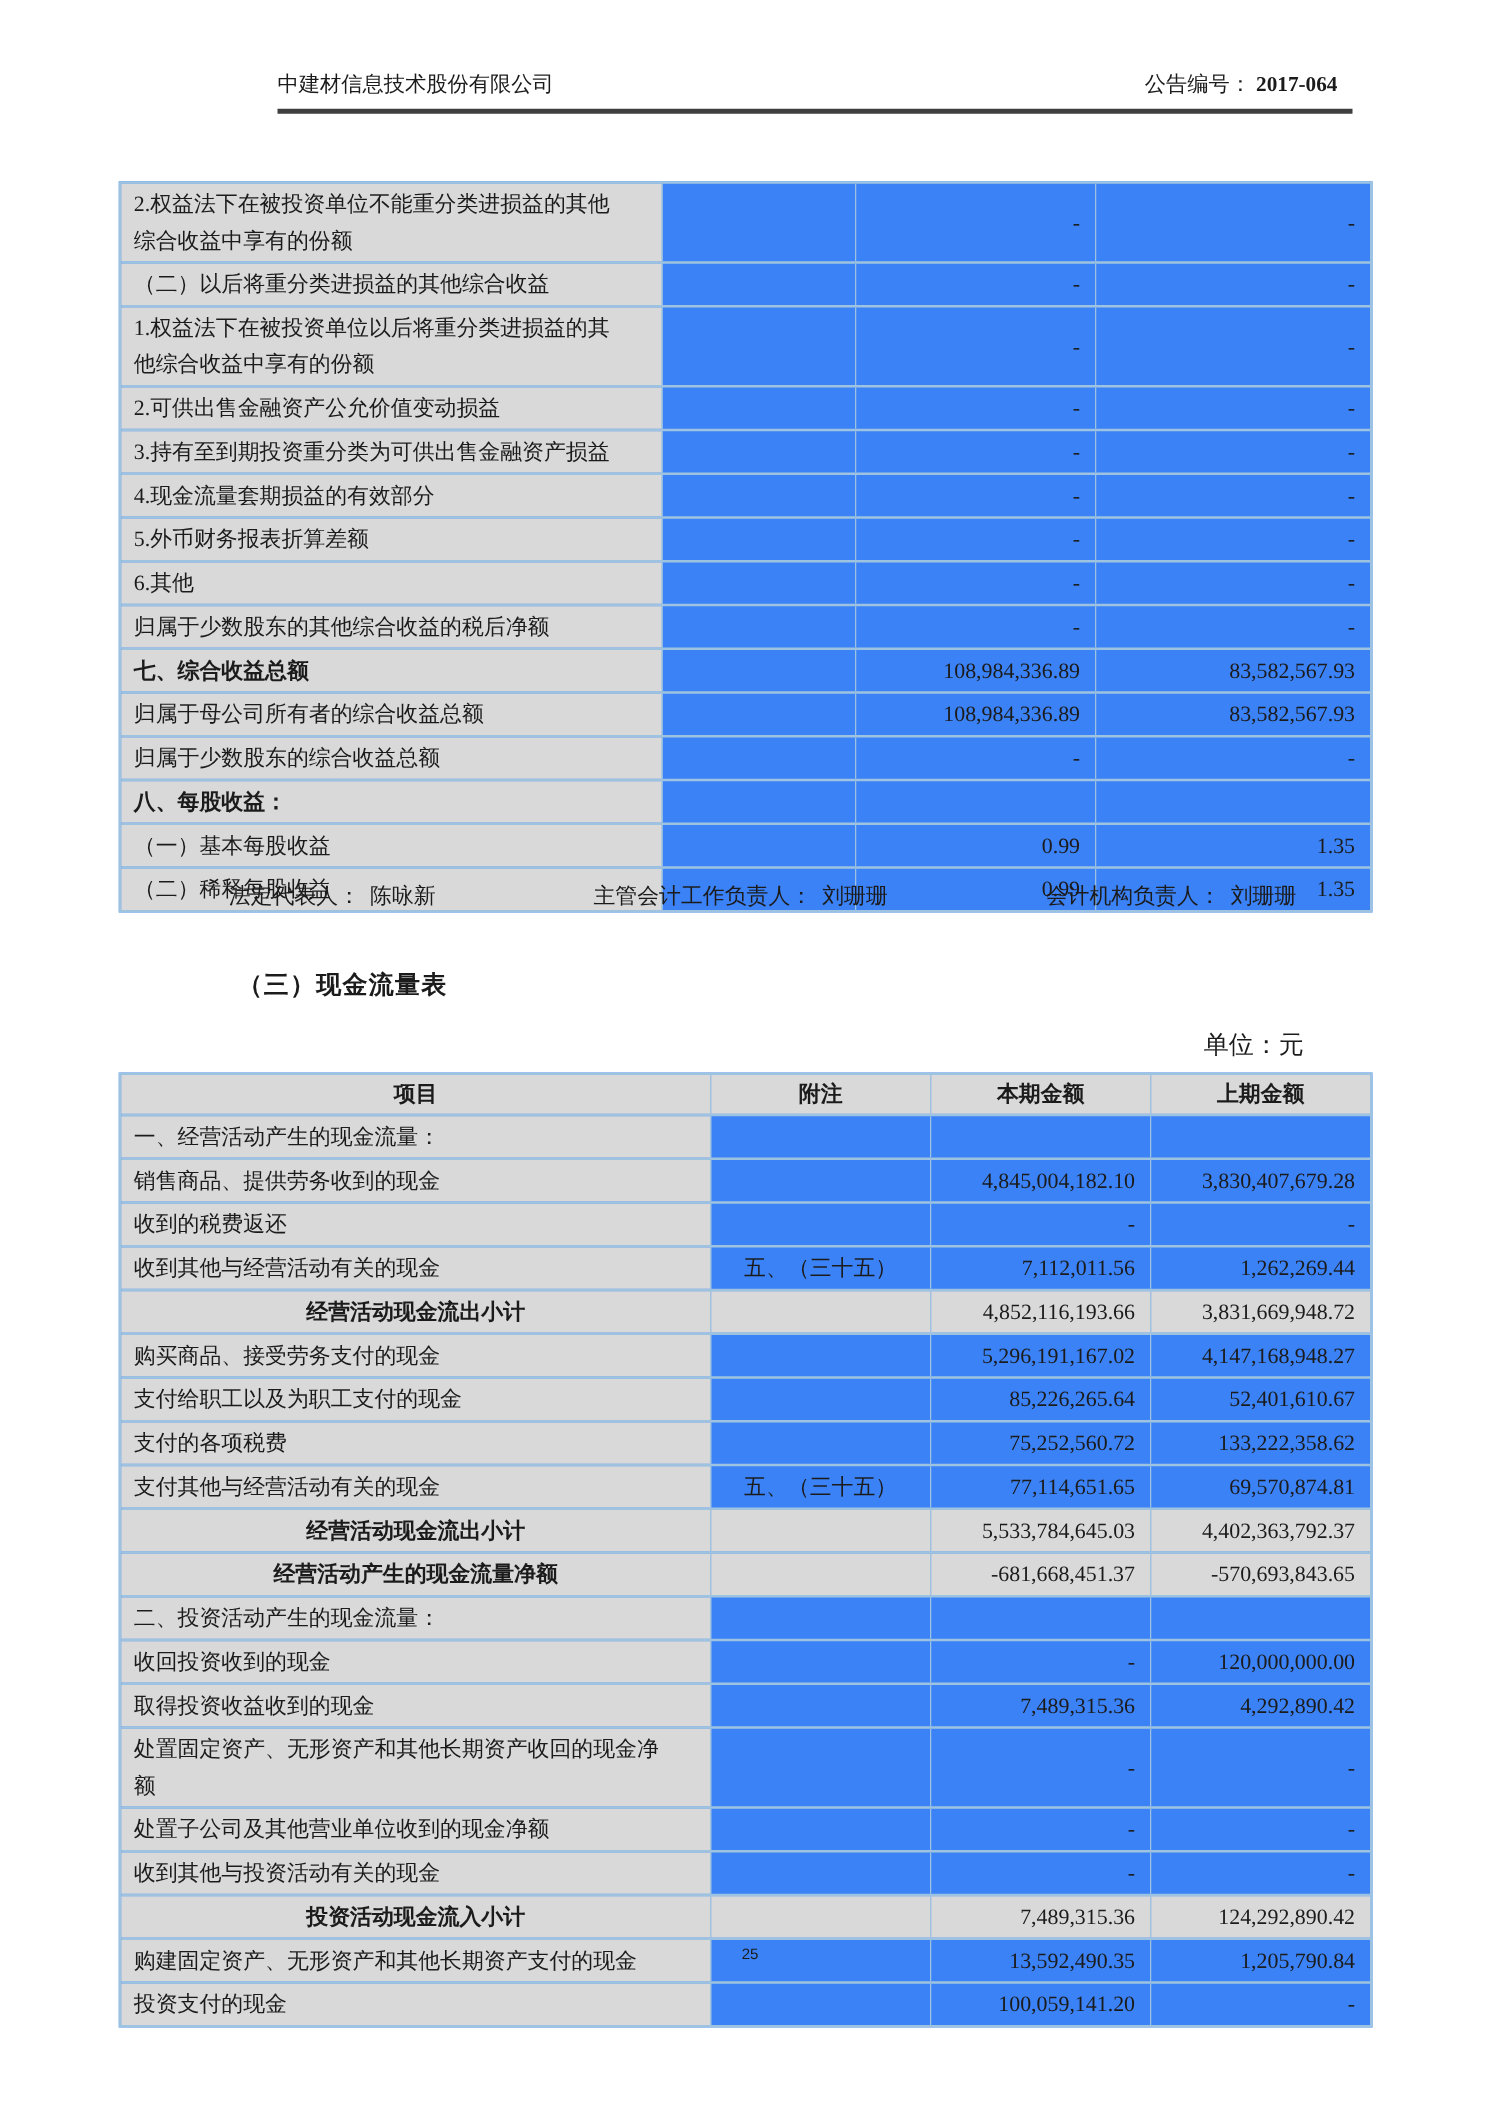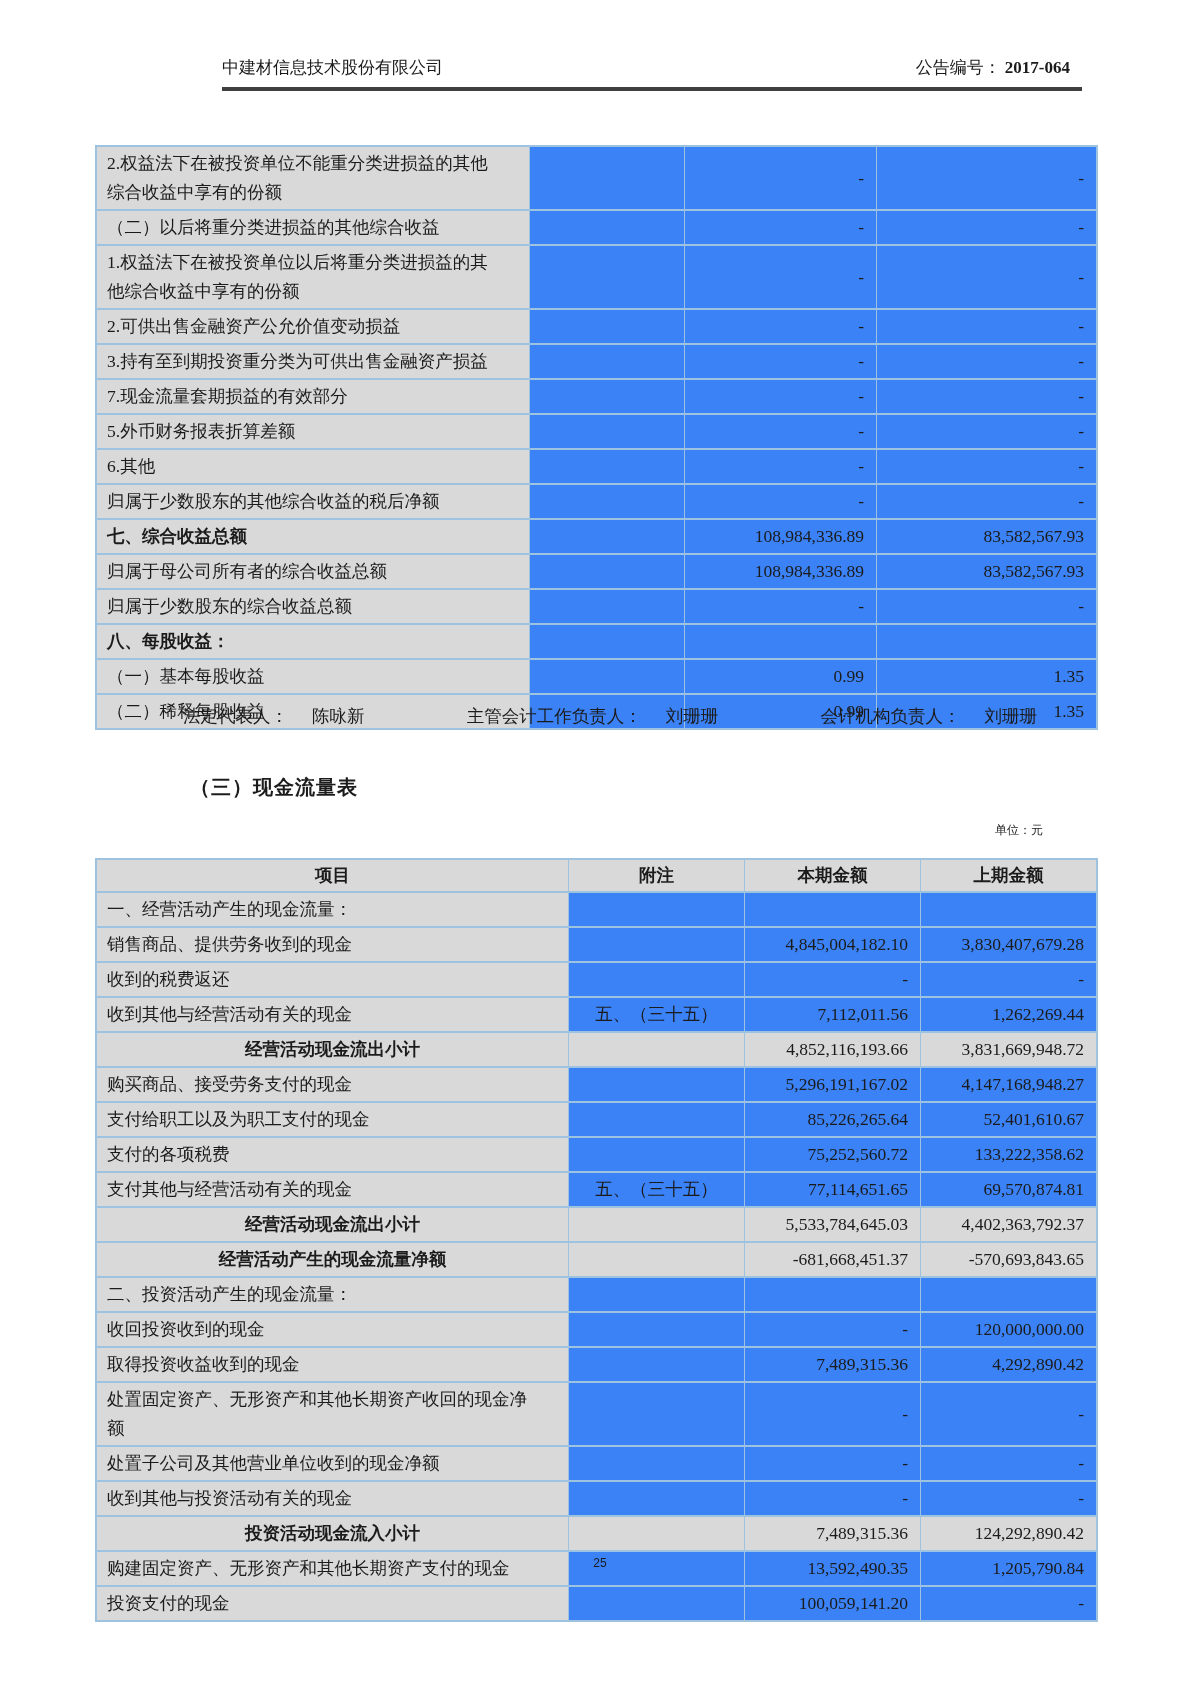--- a/index.html
+++ b/index.html
@@ -62,30 +62,30 @@
   .tr.head .td{background:var(--shade);font-weight:bold;justify-content:center;padding:0;}
   .tr.section .lbl{font-weight:normal;}
   .tr.subtotal .td{background:var(--shade);}
   .tr.subtotal .lbl{justify-content:center;font-weight:bold;padding:2px 8px;}
   
   .signature{
     position:absolute;left:183px;top:704px;width:854px;
     display:flex;justify-content:space-between;
     font-size:17.5px;
   }
-  .signature .pair .name{margin-left:24px;}
+  .signature .pair .name{margin-left:8px;}
   
   .section-title{
     position:absolute;left:190px;top:774px;
     font-family:"Liberation Sans","DejaVu Sans",sans-serif;
     font-size:20px;font-weight:bold;letter-spacing:1px;
   }
   .unit-label{
     position:absolute;right:157px;top:822px;
-    font-size:12px;
+    font-size:20px;
   }
   
   .page-number{
     position:absolute;left:0;top:1556px;width:100%;
     text-align:center;
     font-family:"Liberation Sans","DejaVu Sans",sans-serif;
     font-size:12px;
   }
 </style>
 </head>
@@ -123,21 +123,21 @@
       <div class="td num cur">-</div>
       <div class="td num pri">-</div>
     </div>
     <div class="tr">
       <div class="td lbl">3.持有至到期投资重分类为可供出售金融资产损益</div>
       <div class="td note"></div>
       <div class="td num cur">-</div>
       <div class="td num pri">-</div>
     </div>
     <div class="tr">
-      <div class="td lbl">7.现金流量套期损益的有效部分</div>
+      <div class="td lbl">4.现金流量套期损益的有效部分</div>
       <div class="td note"></div>
       <div class="td num cur">-</div>
       <div class="td num pri">-</div>
     </div>
     <div class="tr">
       <div class="td lbl">5.外币财务报表折算差额</div>
       <div class="td note"></div>
       <div class="td num cur">-</div>
       <div class="td num pri">-</div>
     </div>

